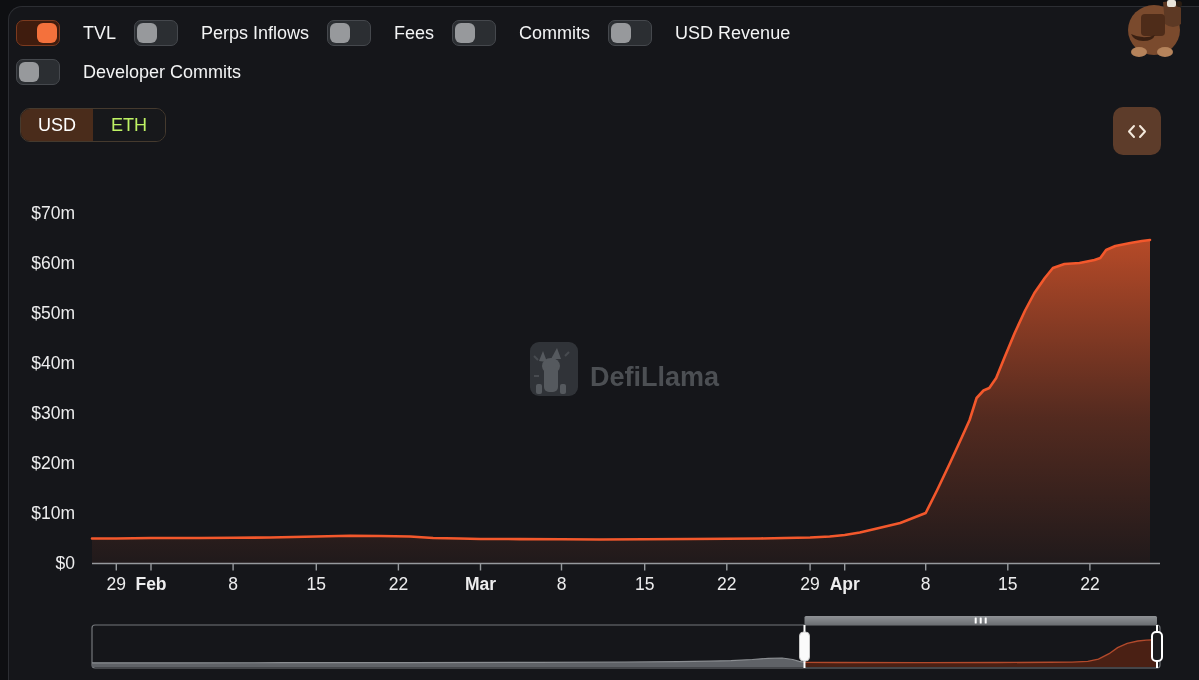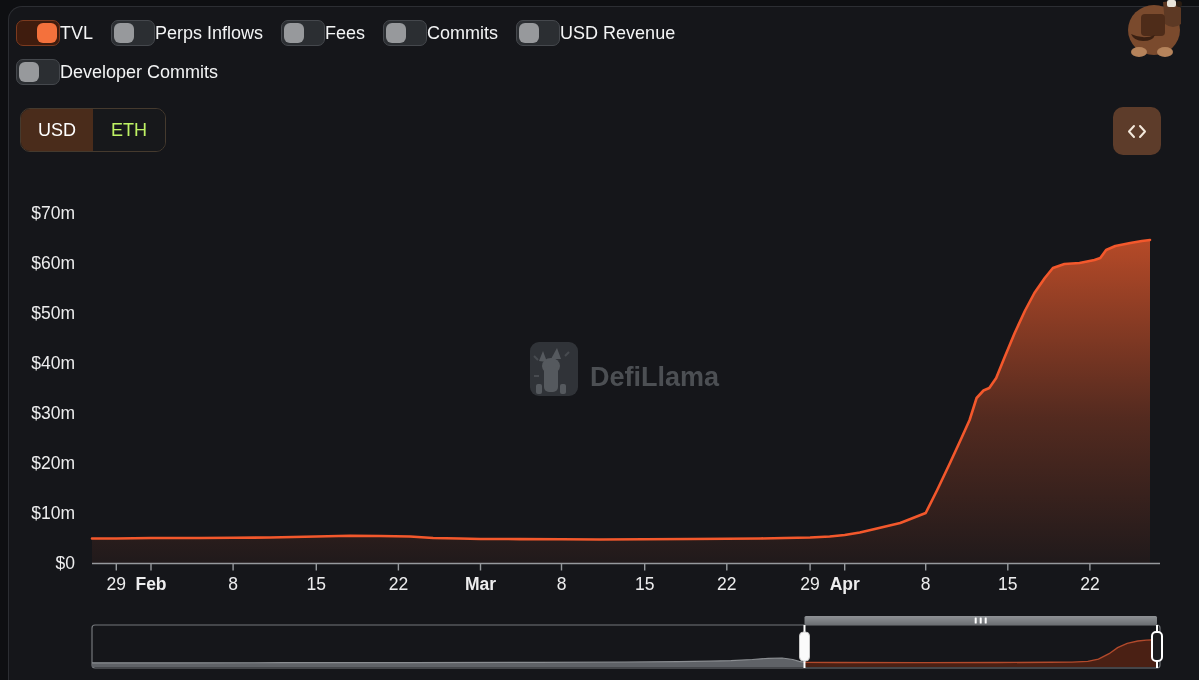--- a/index.html
+++ b/index.html
@@ -6,30 +6,30 @@
   html,body { width:1199px; height:680px; overflow:hidden; background:#0e0f12;
               font-family:"Liberation Sans", sans-serif; }
   #stage { position:relative; width:1199px; height:680px; background:#0e0f12; }
   #card { position:absolute; left:8px; top:6px; right:0; bottom:-4px;
           background:#15161a; border:1px solid #2c2e33; border-right:none; border-bottom:none;
           border-top-left-radius:14px; }
   
   .legend-row { position:absolute; left:16px; display:flex; align-items:center; gap:18px; z-index:3; }
   #legend-row-0 { top:20px; }
   #legend-row-1 { top:59px; }
-  .legend-item { display:flex; align-items:center; gap:0; cursor:pointer; }
+  .legend-item { display:flex; align-items:center; gap:23px; cursor:pointer; }
   .switch { position:relative; width:44px; height:26px; border-radius:7px;
             background:#2b2e32; border:1px solid #45484d; flex:0 0 auto; }
   .switch .knob { position:absolute; top:2px; left:2px; width:20px; height:20px;
                   border-radius:6px; background:#97999c; }
   .switch.on { background:#3f1c0e; border-color:#7c3a1e; }
   .switch.on .knob { left:auto; right:2px; background:#f4713c; }
   .legend-label { color:#f3f4f5; font-size:18px; line-height:26px; white-space:nowrap; }
   
-  #currency { position:absolute; left:20px; top:108px; display:inline-flex; height:44px;
+  #currency { position:absolute; left:20px; top:108px; display:inline-flex; height:34px;
               border:1px solid #453a2e; border-radius:10px; overflow:hidden; z-index:3; }
   .seg { width:72px; display:flex; align-items:center; justify-content:center;
          font-size:18px; cursor:pointer; }
   .seg.sel { background:#4a2c1b; color:#fff; }
   .seg.unsel { background:#17181b; color:#bef264; }
   
   #embed-btn { position:absolute; left:1113px; top:107px; width:48px; height:48px;
                background:#5d3c2a; border:none; border-radius:10px; cursor:pointer;
                display:flex; align-items:center; justify-content:center; z-index:3; }
   

